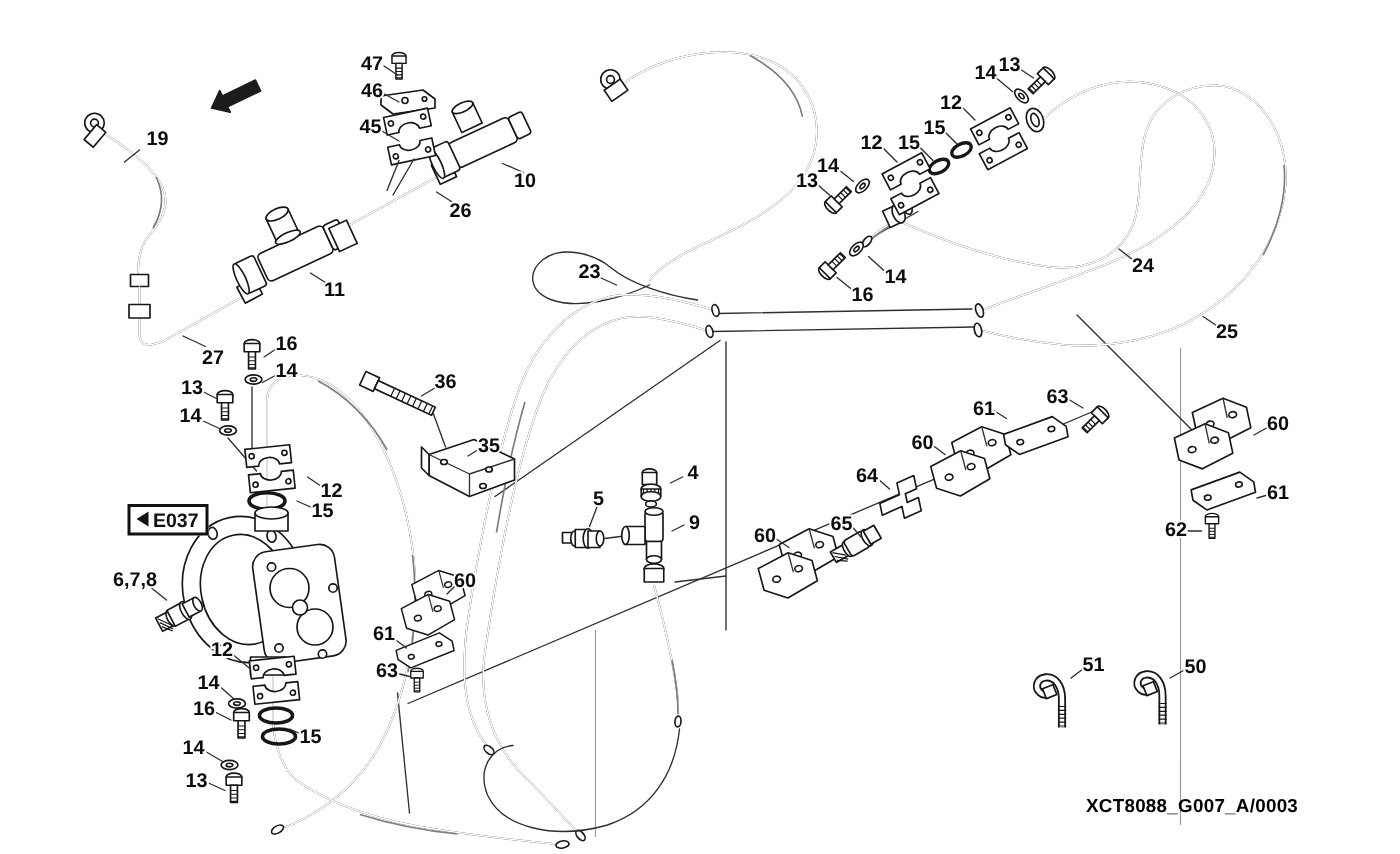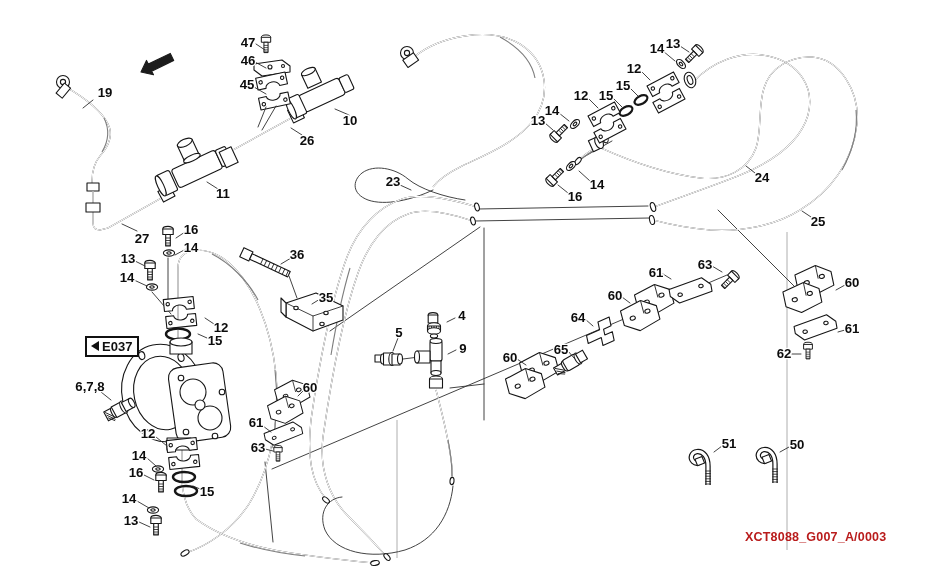--- a/index.html
+++ b/index.html
@@ -14,22 +14,22 @@
   .hoseI{fill:none;stroke:#ffffff;stroke-linecap:butt;}
   .band{fill:none;stroke:#7d7d7d;stroke-linecap:butt;}
   .thread{fill:none;stroke:#161616;stroke-width:.8;}
   .plabel{font:700 13.2px "Liberation Sans",sans-serif;fill:#0c0c0c;text-anchor:middle;
           paint-order:stroke;stroke:#ffffff;stroke-width:2.6px;}
   .eref{position:absolute;left:85px;top:336px;border:2px solid #111;background:#fff;
         padding:0 5px 1px 4px;font:700 13px "Liberation Sans",sans-serif;color:#111;
         display:flex;align-items:center;gap:3px;height:16px;justify-content:space-between;}
   .tri{width:0;height:0;border-top:5px solid transparent;border-bottom:5px solid transparent;
        border-right:8px solid #111;display:inline-block;}
-  .caption{position:absolute;left:745px;top:530px;font:700 12.5px "Liberation Sans",sans-serif;
-           color:#b91c1c;letter-spacing:.2px;}
+  .caption{position:absolute;left:724px;top:530px;font:700 12.5px "Liberation Sans",sans-serif;
+           color:#000000;letter-spacing:.2px;}
 </style>
 </head>
 <body>
 
 <div class="stage">
 <svg width="933" height="569" viewBox="0 0 933 569">
   <defs>
     <g id="boltv">
       <ellipse cx="0" cy="-3" rx="5.2" ry="2.6"></ellipse>
       <rect x="-5.2" y="-3" width="10.4" height="5.5"></rect>

